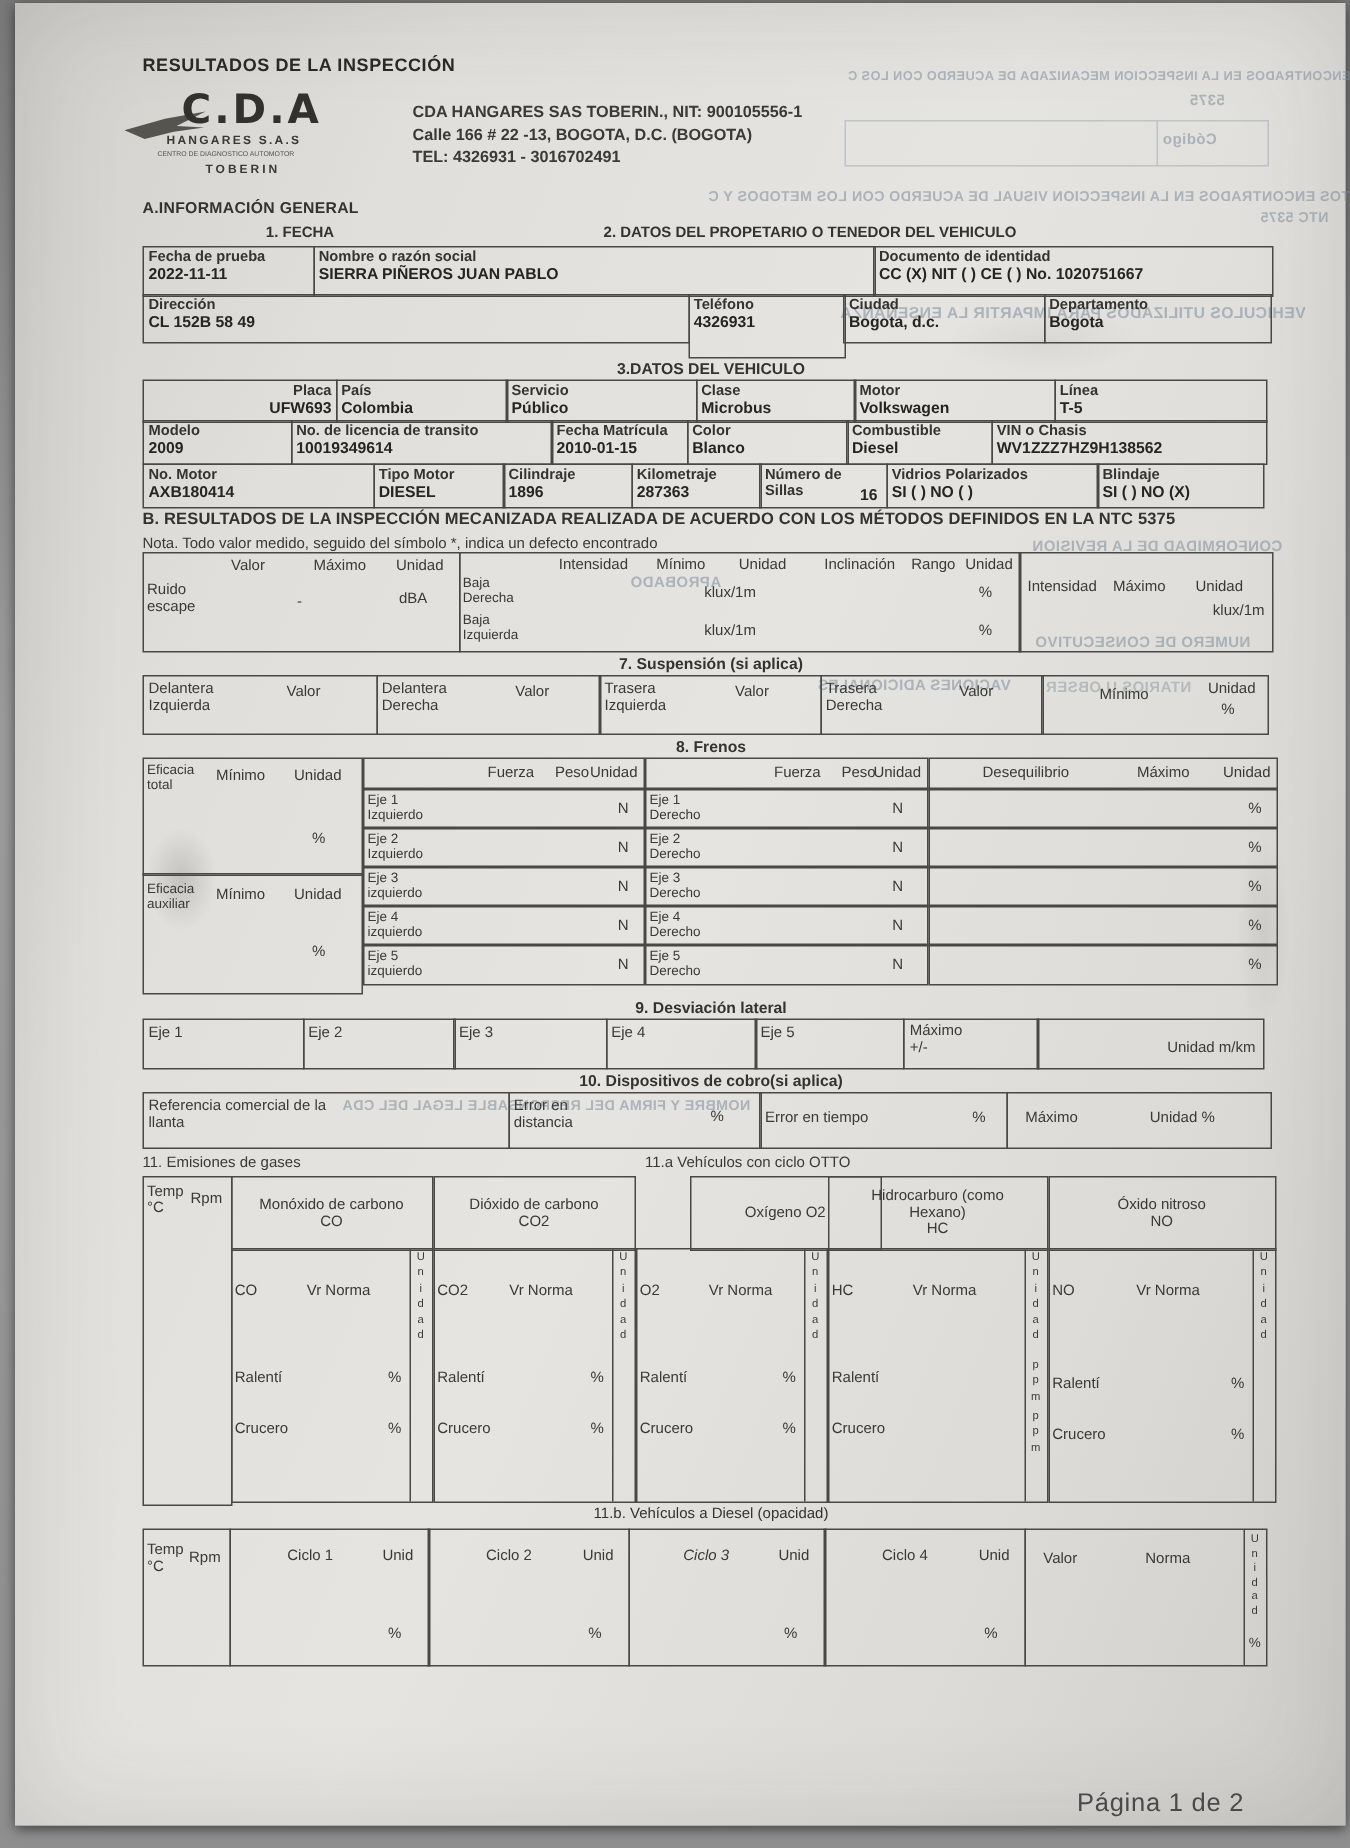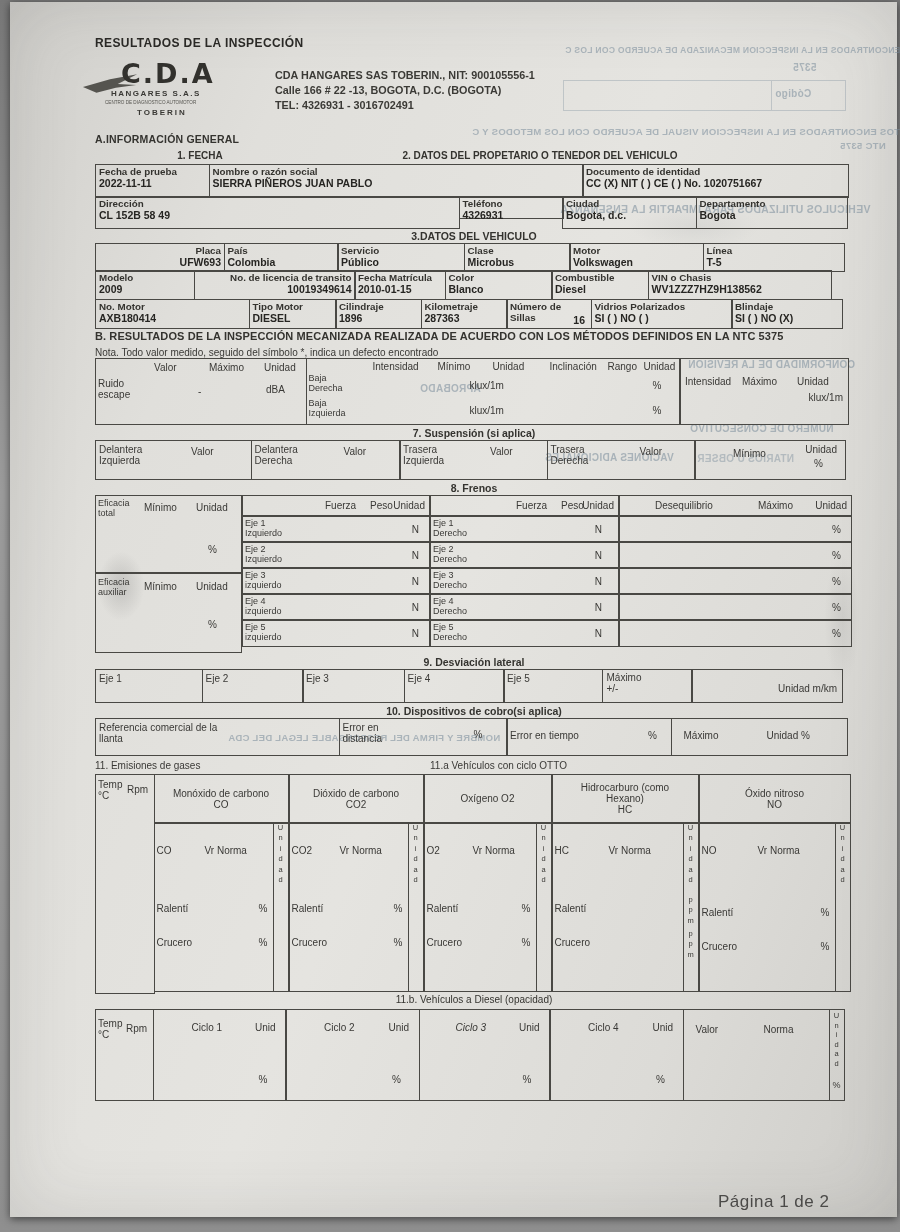--- a/index.html
+++ b/index.html
@@ -98,21 +98,21 @@
       <div class="cell" style="width:267px; height:34px;">
         <div class="l">Documento de identidad</div>
         <div class="v">CC (X) NIT ( ) CE ( ) No. 1020751667</div>
       </div>
     </div>
     <div class="row lv">
       <div class="cell" style="width:365px; height:33px;">
         <div class="l">Dirección</div>
         <div class="v">CL 152B 58 49</div>
       </div>
-      <div class="cell" style="width:105px; height:23px;">
+      <div class="cell" style="width:105px; height:43px;">
         <div class="l">Teléfono</div>
         <div class="v">4326931</div>
       </div>
       <div class="cell" style="width:135px; height:33px;">
         <div class="l">Ciudad</div>
         <div class="v">Bogota, d.c.</div>
       </div>
       <div class="cell" style="width:152px; height:33px;">
         <div class="l">Departamento</div>
         <div class="v">Bogota</div>
@@ -144,21 +144,21 @@
       <div class="cell" style="width:142px; height:29px;">
           <div class="l">Línea</div>
           <div class="v">T-5</div>
         </div>
     </div>
     <div class="row lv">
       <div class="cell" style="width:100px; height:30px;">
           <div class="l">Modelo</div>
           <div class="v">2009</div>
         </div>
-      <div class="cell" style="width:162px; height:30px;text-align:right;">
+      <div class="cell" style="width:175px; height:30px;">
           <div class="l">No. de licencia de transito</div>
           <div class="v">10019349614</div>
         </div>
       <div class="cell" style="width:92px; height:30px;">
           <div class="l">Fecha Matrícula</div>
           <div class="v">2010-01-15</div>
         </div>
       <div class="cell" style="width:108px; height:30px;">
           <div class="l">Color</div>
           <div class="v">Blanco</div>
@@ -472,21 +472,21 @@
 n
 i
 d
 a
 d</div>
             </div>
         </div>
       </div>
 
       <div style="width:128px;">
-        <div class="cell pre" style="width:128px; height:50px; display:flex; align-items:center; justify-content:center; text-align:right;">Oxígeno O2</div>
+        <div class="cell pre" style="width:128px; height:50px; display:flex; align-items:center; justify-content:center; text-align:right;margin-left:36px;">Oxígeno O2</div>
         <div class="cell" style="width:128px; height:170px;">
           <span class="abs" style="left:2px; top:22px;">O2</span>
           <span class="abs" style="left:48px; top:22px;">Vr Norma</span>
           <span class="abs" style="left:2px; top:80px;">Ralentí</span>
           <span class="abs" style="right:20px; top:80px;">%</span>
           <span class="abs" style="left:2px; top:114px;">Crucero</span>
           <span class="abs" style="right:20px; top:114px;">%</span>
           <div class="strip">
               <div class="pre f7">U
 n

